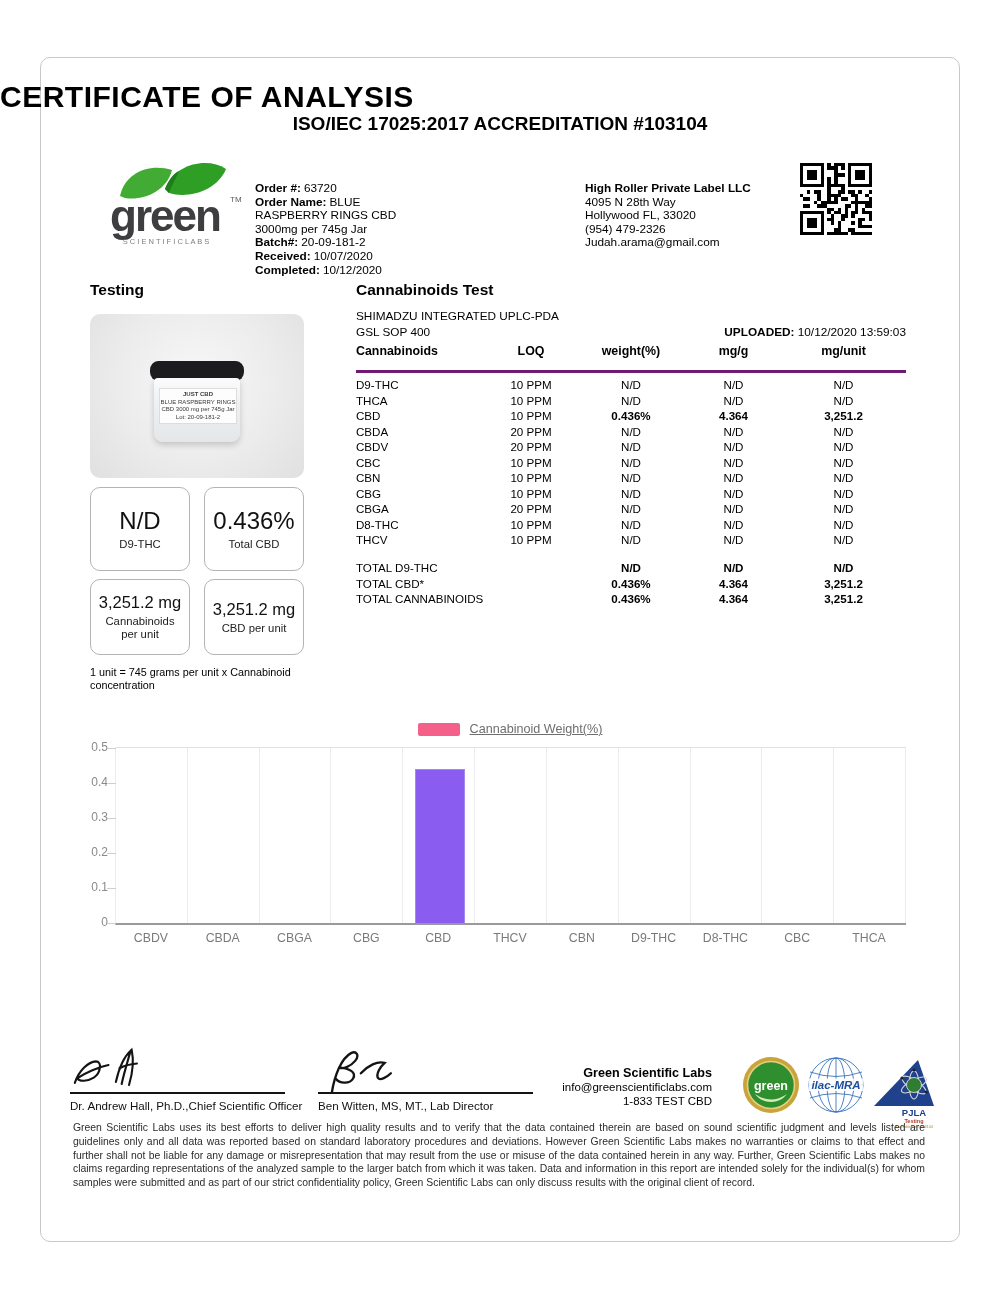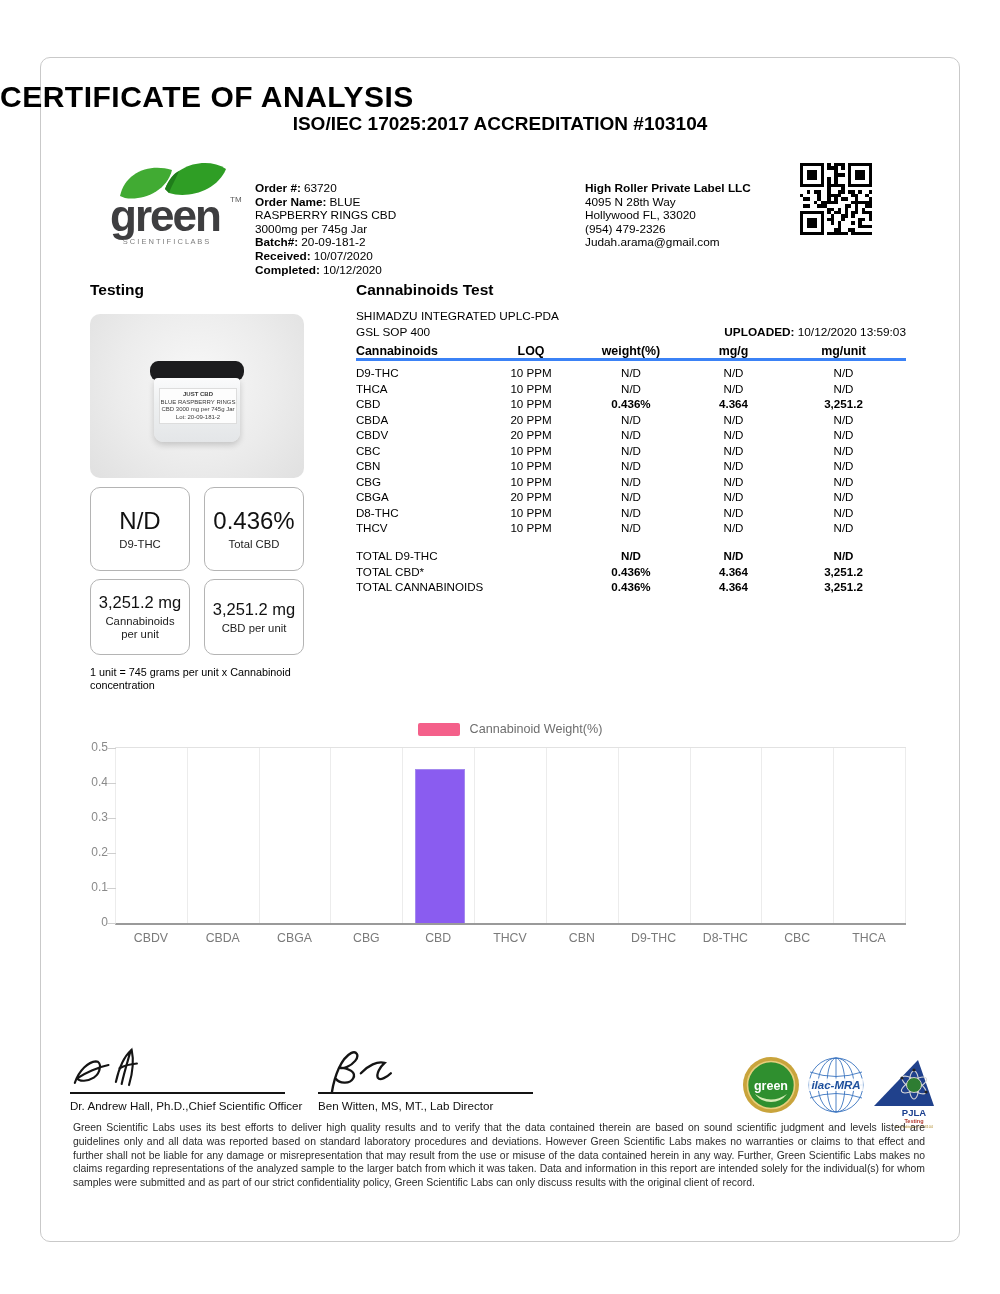--- a/index.html
+++ b/index.html
@@ -40,36 +40,36 @@
   .rb-value{font-size:24px;color:#111;}
   .result-box:nth-child(n+3) .rb-value{font-size:16.5px;}
   .rb-label{font-size:11.3px;color:#222;margin-top:3px;line-height:13px;padding:0 6px;}
   .unit-note{left:90px;top:666px;width:225px;font-size:10.8px;line-height:13px;}
 
   .method1{left:356px;top:309px;font-size:11.8px;}
   .method-row{left:356px;top:325px;width:550px;display:flex;justify-content:space-between;font-size:11.8px;}
   .uploaded .lbl{font-weight:bold;}
 
   .ctable{left:356px;top:344px;width:550px;}
-  .thead{display:flex;font-size:12.4px;font-weight:bold;padding-bottom:0;border-bottom:3px solid #3b82f6;}
+  .thead{display:flex;font-size:12.4px;font-weight:bold;padding-bottom:12px;border-bottom:3px solid #701a75;}
   .trow{display:flex;font-size:11.6px;height:15.5px;align-items:center;}
   .tcell{overflow:hidden;white-space:nowrap;}
   .c-name{width:130px;text-align:left;}
   .c-loq{width:90px;text-align:center;}
   .c-w{width:110px;text-align:center;}
   .c-g{width:95px;text-align:center;}
   .c-u{width:125px;text-align:center;}
   .tbody{padding-top:4px;}
   .totals{margin-top:12px;}
   .totals .trow{height:15.8px;}
   .bold-values .c-w,.bold-values .c-g,.bold-values .c-u{font-weight:bold;}
 
   .legend{left:115px;top:722px;width:790px;display:flex;justify-content:center;align-items:center;gap:10px;}
   .legend-swatch{width:42px;height:13px;border-radius:2px;}
-  .legend-label{font-size:12.6px;color:#6e6e6e;}
+  .legend-label{font-size:12.6px;color:#6e6e6e;text-decoration:underline;}
 
   .chart-y{left:70px;top:747px;width:38px;height:175px;position:absolute;}
   .ytick{position:absolute;right:0;transform:translateY(50%);font-size:12px;color:#8a8a8a;}
   .chart-plot{left:115px;top:747px;width:790px;height:175px;position:absolute;display:flex;
               border-top:1px solid #e2e2e2;border-bottom:2px solid #9a9a9a;border-left:1px solid #ececec;}
   .bar-cell{flex:1;position:relative;border-right:1px solid #ececec;}
   .bar{position:absolute;bottom:0;left:16%;width:68%;border:1px solid #a389ee;border-bottom:none;}
   .ytick-mark{position:absolute;left:-9px;width:9px;height:1px;background:#cfcfcf;}
   .chart-x{left:115px;top:931px;width:790px;display:flex;}
   .xlabel{flex:1;text-align:center;font-size:12.3px;color:#7a7a7a;}
@@ -494,20 +494,25 @@
   <svg class="abs sig2-svg" viewBox="0 0 180 85">
     <g stroke="#141414" stroke-width="4.5" fill="none" stroke-linecap="round">
       <path d="M26,82 C31,50 44,16 63,6 C73,1 80,10 71,21 C61,33 47,37 41,34"></path>
       <path d="M41,34 C59,35 74,43 67,55 C60,67 40,64 34,56"></path>
       <path d="M82,45 C96,30 114,21 128,25 C119,33 111,46 115,54 C119,60 133,52 140,45"></path>
     </g>
   </svg>
   <div class="abs sig-line sig-line-2"></div>
   <div class="abs sig-name sig-name-2">Ben Witten, MS, MT., Lab Director</div>
 
+  <div class="abs contact">
+    <div class="company">Green Scientific Labs</div>
+    <div>info@greenscientificlabs.com</div>
+    <div>1-833 TEST CBD</div>
+  </div>
 
   <div class="abs badges">
     <svg width="58" height="58" viewBox="0 0 58 58">
       <circle cx="29" cy="29" r="28" fill="#c9a43c"></circle>
       <circle cx="29" cy="29" r="23.5" fill="#2f8f2f" stroke="#e7ce7c" stroke-width="1.6"></circle>
       <path d="M13,38 Q29,49 45,38 Q39,46 29,46 Q19,46 13,38 Z" fill="#e9f5c4" opacity="0.9"></path>
       <text x="29" y="34" text-anchor="middle" font-family="Liberation Sans, sans-serif" font-size="12.5" font-weight="bold" fill="#ffffff">green</text>
     </svg>
     <svg width="58" height="58" viewBox="0 0 58 58">
       <g stroke="#3a74c0" stroke-width="0.9" fill="none">

